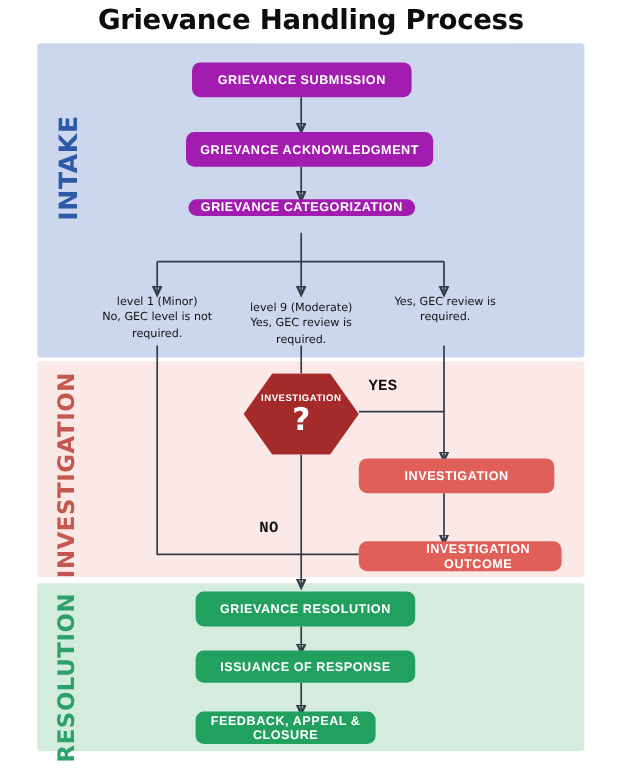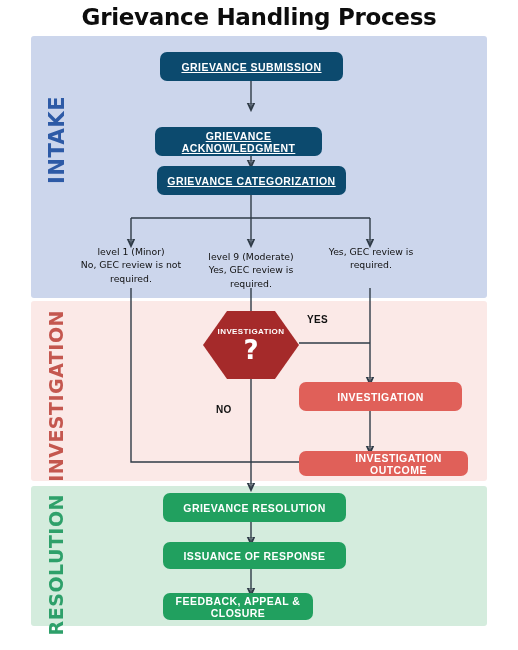--- a/index.html
+++ b/index.html
@@ -88,21 +88,21 @@
     border-radius: 7px;
     color: #ffffff;
     font-size: 10.5px;
     font-weight: 700;
     letter-spacing: 0.45px;
     text-align: center;
     font-family: "Liberation Sans", sans-serif;
     box-sizing: border-box;
     padding: 0 6px;
   }
-  .node-blue  { background: #0c4a6e; text-decoration: underline; }
+  .node-blue  { background: #a21caf; }
   .node-red   { background: #e06059; }
   .node-green { background: #21a05f; }
 
   
   .hexagon {
     position: absolute;
     background: #a52a2a;
     clip-path: polygon(25% 0%, 75% 0%, 100% 50%, 75% 100%, 25% 100%, 0% 50%);
     display: flex;
     flex-direction: column;
@@ -131,25 +131,25 @@
     font-size: 9.3px;
     font-weight: 400;
     line-height: 1.45;
     color: #111111;
     font-family: "DejaVu Sans", sans-serif;
   }
 
   
   .edge-label {
     position: absolute;
-    font-size: 10px;
+    font-size: 13px;
     font-weight: 700;
     color: #111111;
     letter-spacing: 0.3px;
-    font-family: Liberation Sans, sans-serif;
+    font-family: Liberation Mono, monospace;
   }
 
   
   #wires {
     position: absolute;
     left: 0; top: 0;
     width: 518px; height: 650px;
     pointer-events: none;
   }
   #wires line, #wires path { stroke: #2f3b47; stroke-width: 1.4px; fill: none; }
@@ -197,27 +197,27 @@
     <line x1="251" y1="379" x2="251" y2="487" marker-end="url(#arw)"></line>
 
     <line x1="370" y1="411" x2="370" y2="450" marker-end="url(#arw)"></line>
 
     <line x1="251" y1="522" x2="251" y2="541" marker-end="url(#arw)"></line>
     <line x1="251" y1="569" x2="251" y2="592" marker-end="url(#arw)"></line>
   </svg>
 
   <div class="node node-blue" style="left:160px; top:52px; width:183px; height:29px;">GRIEVANCE SUBMISSION</div>
 
-  <div class="node node-blue" style="left:155px; top:127px; width:167px; height:29px;">GRIEVANCE ACKNOWLEDGMENT</div>
-
-  <div class="node node-blue" style="left:157px; top:166px; width:189px; height:29px;">GRIEVANCE CATEGORIZATION</div>
+  <div class="node node-blue" style="left:155px; top:110px; width:206px; height:29px;">GRIEVANCE ACKNOWLEDGMENT</div>
+
+  <div class="node node-blue" style="left:157px; top:166px; width:189px; height:14px;">GRIEVANCE CATEGORIZATION</div>
 
   <div class="level-text" style="left:66px; top:245px; width:130px;">
     <div>level 1 (Minor)</div>
-    <div>No, GEC review is not</div>
+    <div>No, GEC level is not</div>
     <div>required.</div>
   </div>
 
   <div class="level-text" style="left:195px; top:250px; width:112px;">
     <div>level 9 (Moderate)</div>
     <div>Yes, GEC review is</div>
     <div>required.</div>
   </div>
 
   <div class="level-text" style="left:316px; top:245px; width:110px;">
@@ -225,21 +225,21 @@
     <div>required.</div>
   </div>
 
   <div class="hexagon" style="left:203px; top:311px; width:96px; height:68px;">
     <span class="hex-text">INVESTIGATION</span>
     <span class="hex-q">?</span>
   </div>
 
   <div class="edge-label" style="left:307px; top:314px;">YES</div>
 
-  <div class="edge-label" style="left:216px; top:404px;">NO</div>
+  <div class="edge-label" style="left:216px; top:432px;">NO</div>
 
   <div class="node node-red" style="left:299px; top:382px; width:163px; height:29px;">INVESTIGATION</div>
 
   <div class="node node-red" style="left:299px; top:451px; width:169px; height:25px;padding-left:36px;">INVESTIGATION  OUTCOME</div>
 
   <div class="node node-green" style="left:163px; top:493px; width:183px; height:29px;">GRIEVANCE RESOLUTION</div>
 
   <div class="node node-green" style="left:163px; top:542px; width:183px; height:27px;">ISSUANCE OF RESPONSE</div>
 
   <div class="node node-green" style="left:163px; top:593px; width:150px; height:27px;">FEEDBACK, APPEAL &amp; CLOSURE</div>

